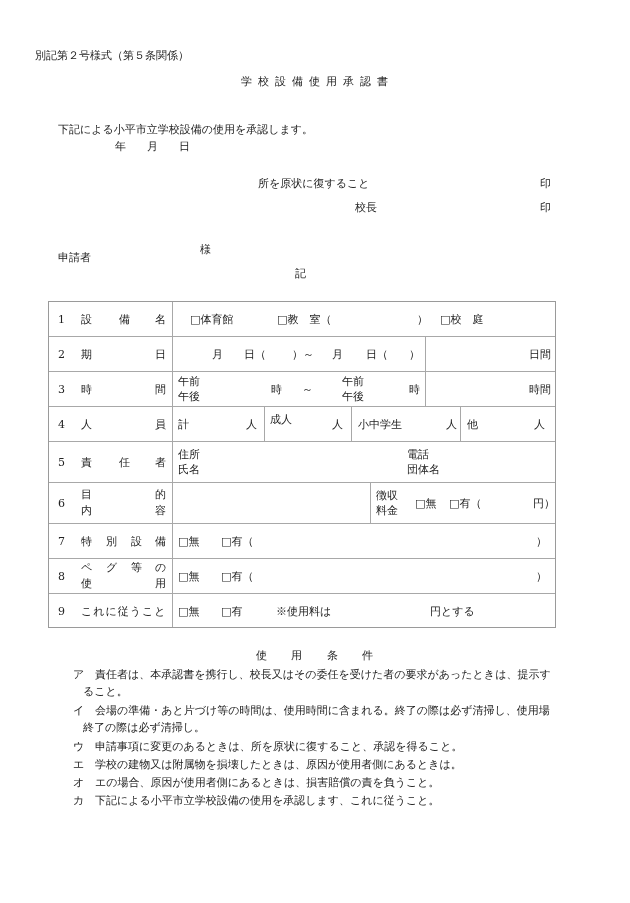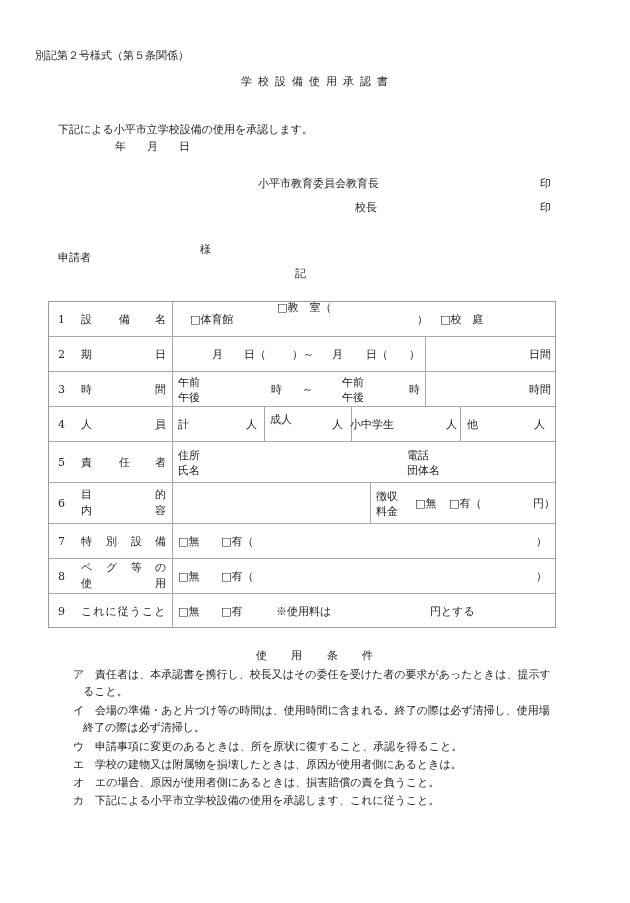--- a/index.html
+++ b/index.html
@@ -4,39 +4,39 @@
 <style>
   html, body { margin: 0; padding: 0; background: #ffffff; }
   body { width: 630px; height: 903px; position: relative; overflow: hidden;
          font-family: "DejaVu Serif", "Liberation Serif", serif; color: #222; font-size: 11px; }
   .abs { position: absolute; white-space: nowrap; line-height: 1; }
   .title { letter-spacing: 6px; font-size: 11px; }
   .tbl { position: absolute; left: 48px; top: 301px; width: 508px; height: 327px; border: 1px solid #9a9a9a; box-sizing: border-box; }
   .hl { position: absolute; height: 0; border-top: 1px solid #a8a8a8; }
   .vl { position: absolute; width: 0; border-left: 1px solid #a8a8a8; }
   .cell-text { position: absolute; white-space: nowrap; line-height: 1; font-size: 11px; }
-  .two { line-height: 1.35; white-space: pre; font-family: Liberation Serif, serif; }
+  .two { line-height: 1.35; white-space: pre; }
   .cond { position: absolute; left: 73px; font-size: 11px; line-height: 1; white-space: nowrap; }
   .cond .mark { display: inline-block; width: 22px; }
   .cond2 { position: absolute; left: 83px; font-size: 11px; line-height: 1; white-space: nowrap; }
 </style>
 </head>
 <body>
 
 <div class="abs" style="left:35px;top:50px;">別記第２号様式（第５条関係）</div>
 <div class="abs title" style="left:228px;top:76px;margin-left:13px;">学校設備使用承認書</div>
 <div class="abs" style="left:58px;top:124px;">下記による小平市立学校設備の使用を承認します。</div>
 <div>
   <span class="abs" style="left:115px;top:141px;">年</span>
   <span class="abs" style="left:147px;top:141px;">月</span>
   <span class="abs" style="left:179px;top:141px;">日</span>
 </div>
 
 <div>
-  <span class="abs" style="left:258px;top:178px;">小平市教育委員会教育長</span>
+  <span class="abs" style="left:258px;top:178px;">所を原状に復すること</span>
   <span class="abs" style="left:540px;top:178px;">印</span>
   <span class="abs" style="left:355px;top:202px;">校長</span>
   <span class="abs" style="left:540px;top:202px;">印</span>
 </div>
 
 <div>
   <span class="abs" style="left:58px;top:252px;">申請者</span>
   <span class="abs" style="left:200px;top:244px;">様</span>
 </div>
 <div class="abs" style="left:295px;top:268px;">記</div>
@@ -61,21 +61,21 @@
   <div class="vl" style="left:411px;top:104px;height:35px;"></div>
 
   <div class="vl" style="left:321px;top:180px;height:41px;"></div>
 
   <div>
     <span class="cell-text" style="left:9px;top:12px;">1</span>
     <span class="cell-text" style="left:32px;top:12px;">設</span>
     <span class="cell-text" style="left:70px;top:12px;">備</span>
     <span class="cell-text" style="left:106px;top:12px;">名</span>
     <span class="cell-text" style="left:141px;top:12px;">□体育館</span>
-    <span class="cell-text" style="left:228px;top:0;">□教　室（</span>
+    <span class="cell-text" style="left:228px;top:12px;">□教　室（</span>
     <span class="cell-text" style="left:368px;top:12px;">）</span>
     <span class="cell-text" style="left:391px;top:12px;">□校　庭</span>
   </div>
 
   <div>
     <span class="cell-text" style="left:9px;top:47px;">2</span>
     <span class="cell-text" style="left:32px;top:47px;">期</span>
     <span class="cell-text" style="left:106px;top:47px;">日</span>
     <span class="cell-text" style="left:163px;top:47px;">月</span>
     <span class="cell-text" style="left:195px;top:47px;">日（</span>
@@ -101,21 +101,21 @@
   </div>
 
   <div>
     <span class="cell-text" style="left:9px;top:117px;">4</span>
     <span class="cell-text" style="left:32px;top:117px;">人</span>
     <span class="cell-text" style="left:106px;top:117px;">員</span>
     <span class="cell-text" style="left:129px;top:117px;">計</span>
     <span class="cell-text" style="left:197px;top:117px;">人</span>
     <span class="cell-text" style="left:221px;top:112px;">成人</span>
     <span class="cell-text" style="left:283px;top:117px;">人</span>
-    <span class="cell-text" style="left:301px;top:117px;">小中学生</span>
+    <span class="cell-text" style="left:309px;top:117px;">小中学生</span>
     <span class="cell-text" style="left:397px;top:117px;">人</span>
     <span class="cell-text" style="left:418px;top:117px;">他</span>
     <span class="cell-text" style="left:485px;top:117px;">人</span>
   </div>
 
   <div>
     <span class="cell-text" style="left:9px;top:155px;">5</span>
     <span class="cell-text" style="left:32px;top:155px;">責</span>
     <span class="cell-text" style="left:70px;top:155px;">任</span>
     <span class="cell-text" style="left:106px;top:155px;">者</span>

